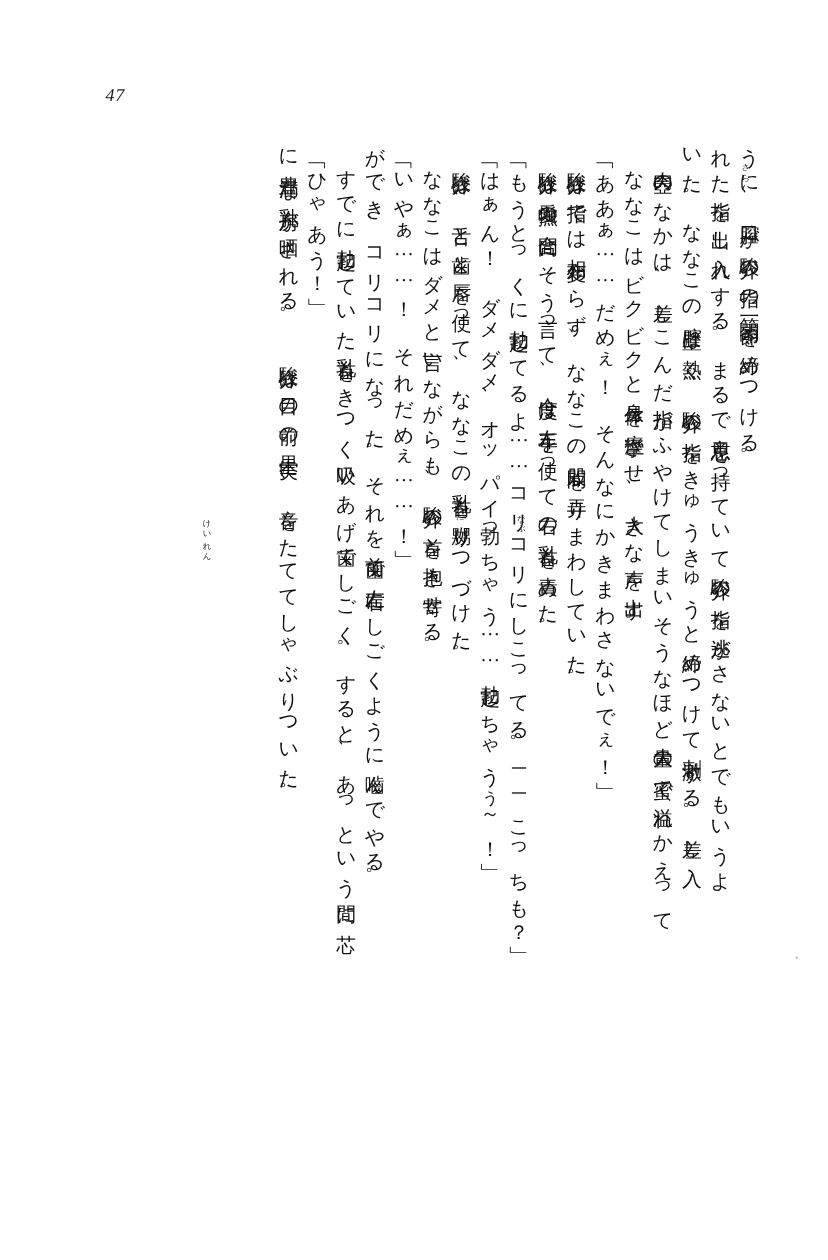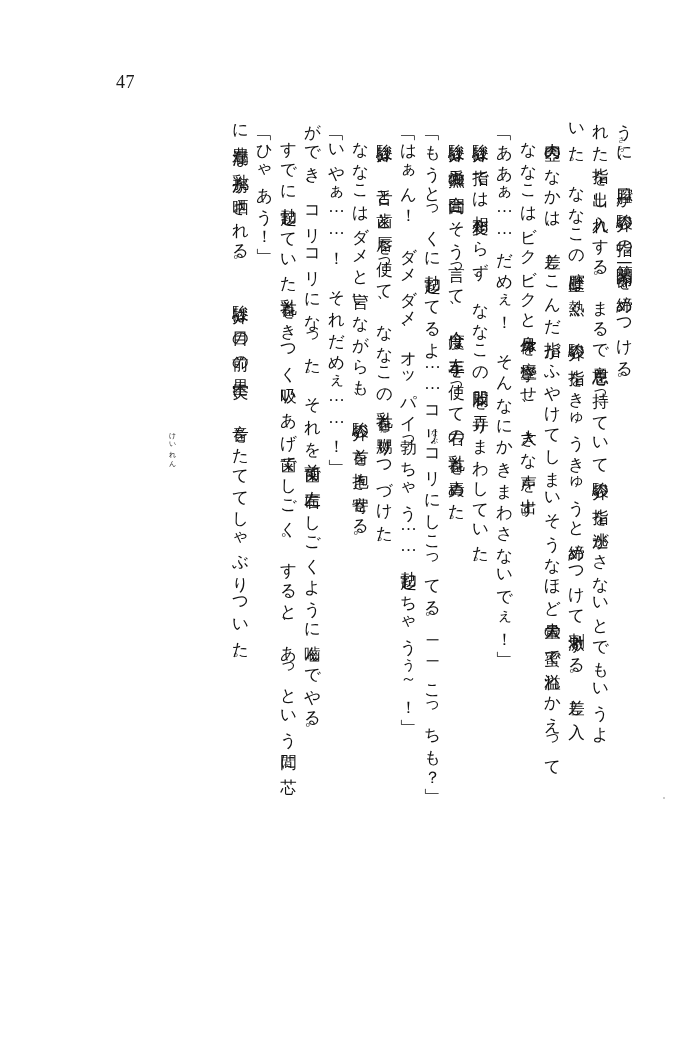--- a/index.html
+++ b/index.html
@@ -20,26 +20,27 @@
     position: absolute;
     left: 0;
     top: 0;
     width: 690px;
     height: 1050px;
     background: #fff;
   }
 
   .page-number {
     position: absolute;
-    left: 116px;
+    left: 88px;
     top: 72px;
-    font-size: 18px;
+    font-size: 15px;
     letter-spacing: 0.5px;
     color: #1a1a1a;
     font-family: "Liberation Serif", "DejaVu Serif", serif;
+    font-style: italic;
   }
 
   
   .text-body {
     position: absolute;
     top: 112px;
     right: 58px;
     height: 880px;
     display: flex;
     flex-direction: row;

